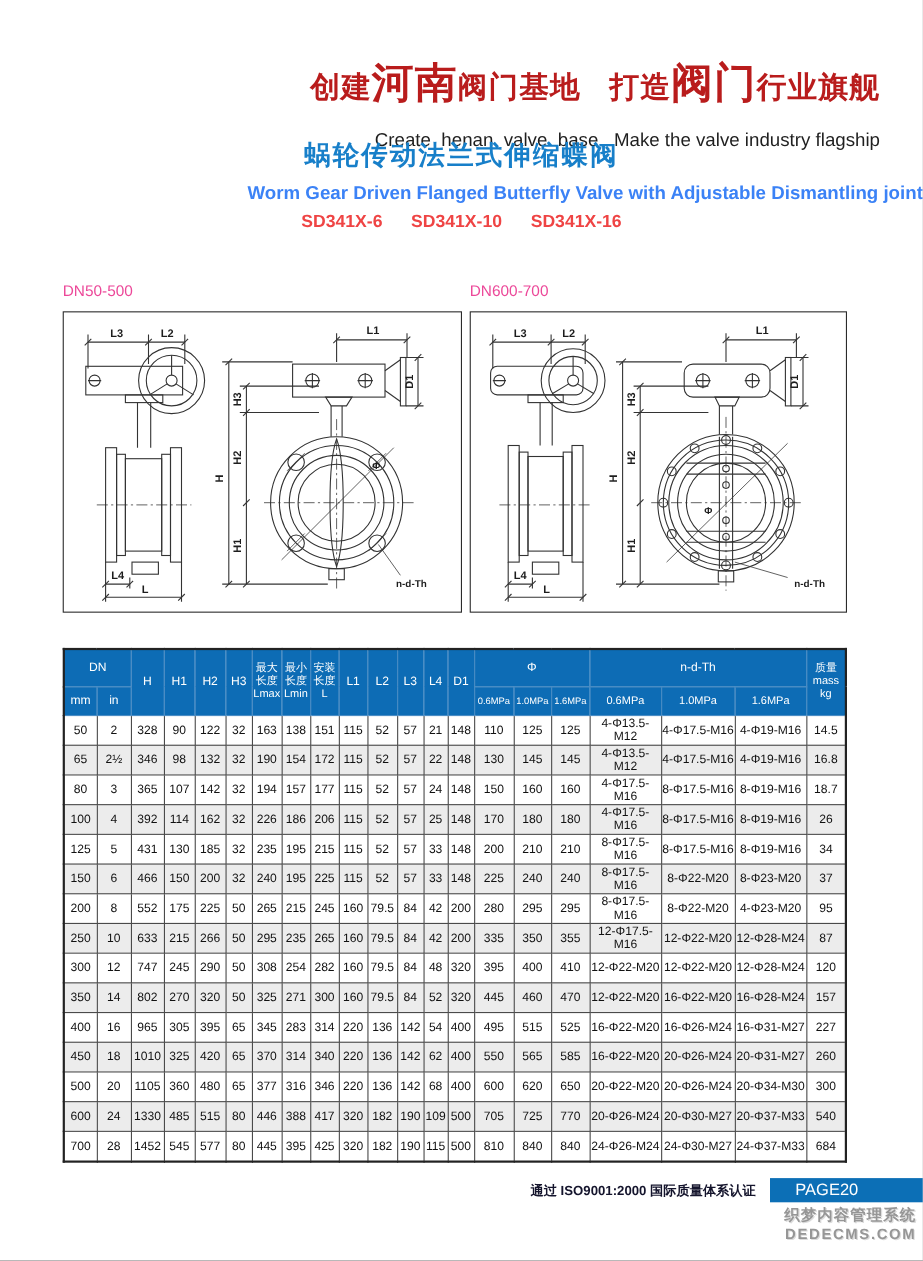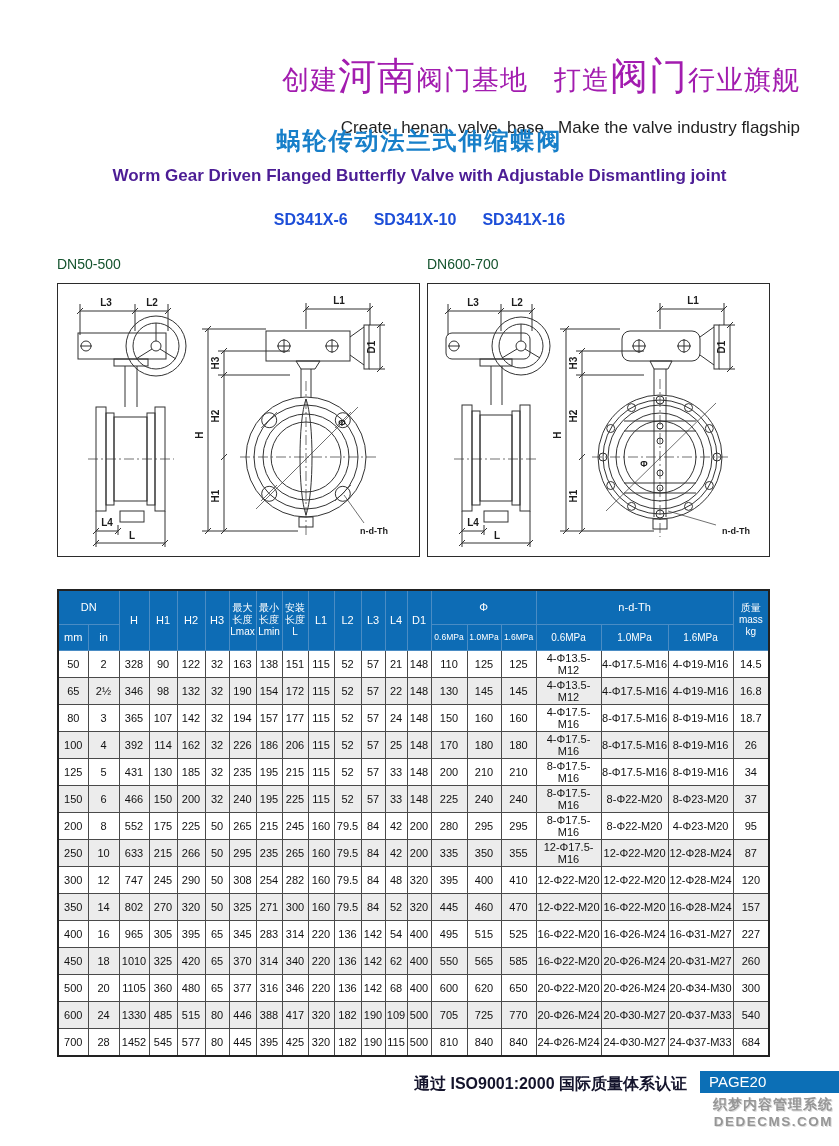--- a/index.html
+++ b/index.html
@@ -1,35 +1,35 @@
 <!DOCTYPE html>
 <html><head>
 <meta charset="utf-8">
 <style>
   html,body{margin:0;padding:0;background:#888;}
   .page{position:relative;width:839px;height:1146px;margin:0 auto;background:#ffffff;overflow:hidden;
         font-family:"Liberation Sans","DejaVu Sans",sans-serif;color:#1c1c1c;}
 
   
   .masthead{position:absolute;top:54px;right:39px;text-align:right;}
-  .slogan-cn{white-space:nowrap;color:#a21caf;font-weight:400;line-height:44px;letter-spacing:1px;}
+  .slogan-cn{white-space:nowrap;color:#b91c1c;font-weight:700;line-height:44px;letter-spacing:1px;}
   .slogan-cn .sm{font-size:27px;}
   .slogan-cn .lg{font-size:38px;}
   .slogan-cn .gap{margin-left:26px;}
   .slogan-en{margin-top:12px;font-size:17px;color:#1f1f1f;white-space:pre;font-weight:500;}
 
   
   .title-block{position:absolute;top:125px;left:0;width:100%;text-align:center;}
   .title-cn{font-size:24px;font-weight:bold;color:#177fc9;letter-spacing:2px;}
-  .title-en{margin-top:9px;font-size:17px;color:#4c1d95;font-weight:600;}
-  .models{margin-top:25px;font-size:16px;font-weight:bold;color:#1d4ed8;}
+  .title-en{margin-top:9px;font-size:17px;color:#3b82f6;font-weight:600;text-align:right;}
+  .models{margin-top:7px;font-size:16px;font-weight:bold;color:#ef4444;}
   .models span{margin:0 13px;}
 
   
-  .dn-label{position:absolute;top:256px;font-size:14px;color:#14532d;}
+  .dn-label{position:absolute;top:256px;font-size:14px;color:#ec4899;}
   #dn-label-left{left:57px;}
   #dn-label-right{left:427px;}
   .draw-box{position:absolute;top:283px;border:1px solid #2b2b2b;background:#fff;}
   #draw-box-left{left:57px;width:361px;height:272px;}
   #draw-box-right{left:427px;width:341px;height:272px;}
   .draw{width:100%;height:100%;display:block;}
   .draw line,.draw rect,.draw circle,.draw path,.draw polygon{stroke:#333;fill:none;stroke-width:1;}
   .draw .dim{stroke-width:.7;}
   .draw .cl{stroke-width:.7;stroke-dasharray:10 3 2 3;}
   .draw text{fill:#1d1d1d;stroke:none;font:600 10px "Liberation Sans",sans-serif;text-anchor:middle;}
@@ -43,23 +43,23 @@
   .spec thead tr:first-child{height:34px;}
   .spec thead tr:last-child{height:26px;}
   .spec th.stack{white-space:pre-line;font-size:10px;line-height:1.2;}
   .spec th.mpa-s{font-size:8.5px;}
   .spec th.mpa-m{font-size:10px;}
   .spec td{border:1px solid #4a4a4a;font-size:11px;color:#111;text-align:center;height:26px;padding:0;
            background:#fff;}
   .spec tbody tr:nth-child(even) td{background:#ececec;}
 
   
-  .iso-line{position:absolute;top:1074px;right:152px;font-size:16px;font-weight:600;color:#14142c;white-space:nowrap;}
+  .iso-line{position:absolute;top:1074px;right:152px;font-size:12px;font-weight:600;color:#14142c;white-space:nowrap;}
   .page-box{position:absolute;top:1071px;right:0;width:139px;height:22px;background:#0c6fb6;}
-  .page-box span{display:block;padding-left:9px;line-height:22px;font-size:15px;color:#fff;}
+  .page-box span{display:block;padding-left:23px;line-height:22px;font-size:15px;color:#fff;}
   .watermark{position:absolute;top:1096px;right:6px;text-align:right;color:#969696;font-weight:bold;
              text-shadow:1px 1px 0 #dcdcdc;}
   .watermark .w1{font-size:14px;letter-spacing:1px;}
   .watermark .w2{font-size:13.5px;letter-spacing:1.5px;}
 </style>
 </head>
 <body>
 
 <div class="page">
 

